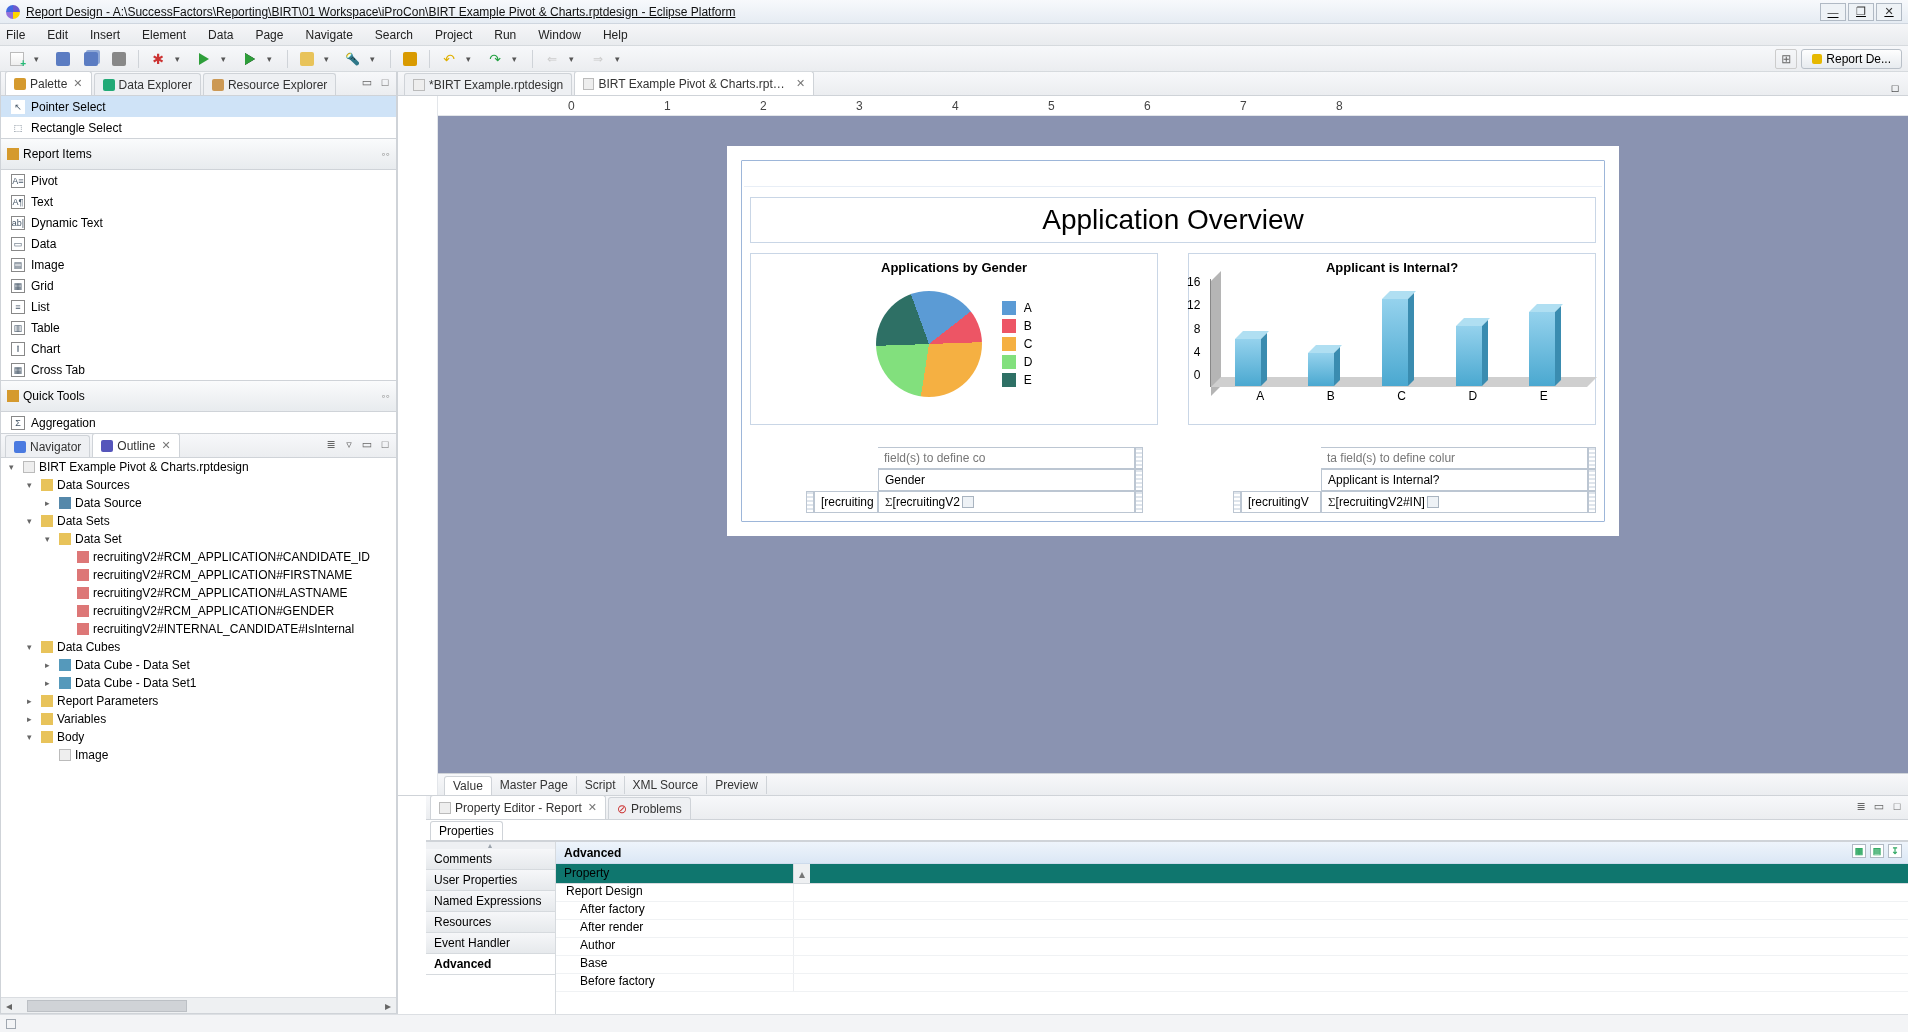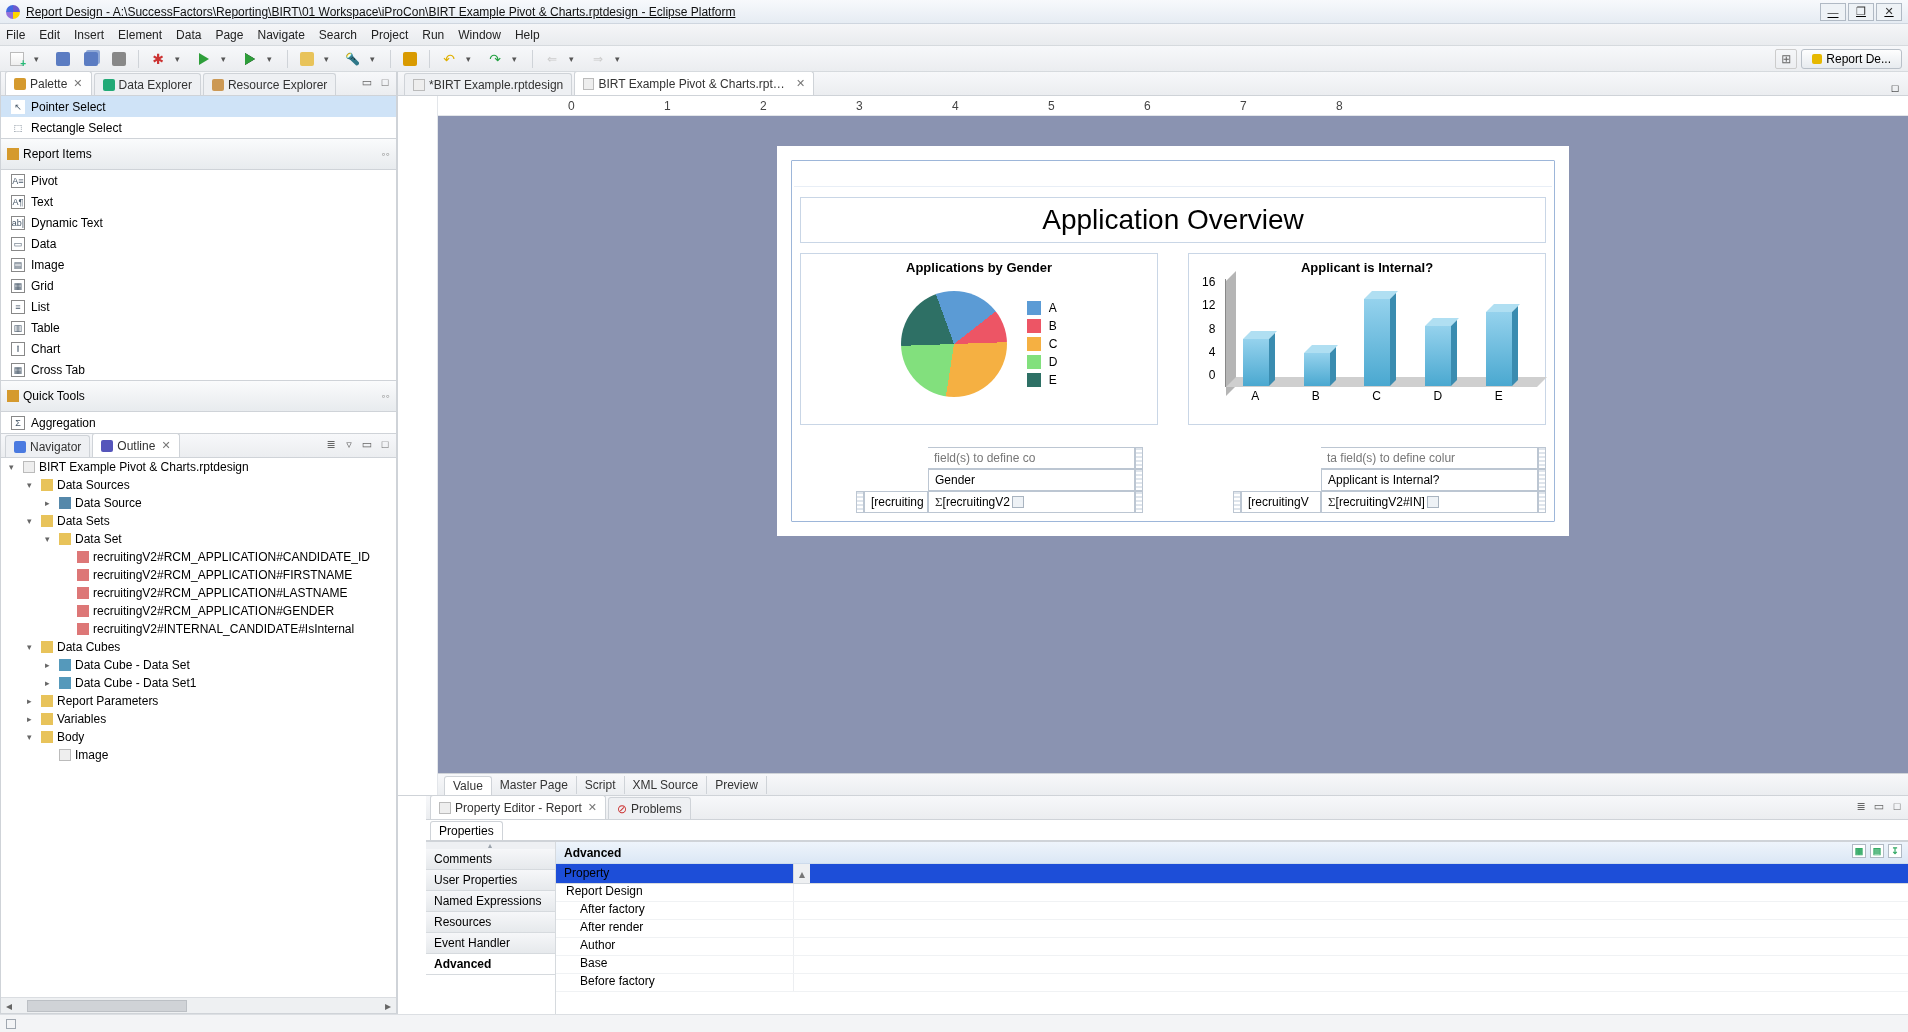--- a/index.html
+++ b/index.html
@@ -7,21 +7,21 @@
 
     
     .title-bar { height:24px; background:linear-gradient(#f7f9fc,#e6ecf3); display:flex; align-items:center; padding:0 6px; border-bottom:1px solid #cfd6df;text-decoration:underline; }
     .title-bar .app-icon{ width:14px; height:14px; border-radius:50%; background:conic-gradient(#6a5acd 0 90deg,#ffd700 90deg 180deg, #9370db 180deg 270deg, #4169e1 270deg 360deg); margin-right:6px;}
     .title-bar .title-text{ color:#111;}
     .title-bar .spacer{ flex:1;}
     .title-bar .win-btns{ display:flex; gap:2px;}
     .title-bar .win-btn{ width:26px; height:18px; border:1px solid #b0b9c4; background:#eef2f6; display:flex; align-items:center; justify-content:center; font-size:11px; color:#333;}
     
     
-    .menu-bar{ height:22px; background:linear-gradient(#f5f6f8,#e9ebee); display:flex; align-items:center; padding:0 6px; border-bottom:1px solid #d6dade; gap:14px;}
+    .menu-bar{ height:22px; background:linear-gradient(#f5f6f8,#e9ebee); display:flex; align-items:center; padding:0 6px; border-bottom:1px solid #d6dade; gap:22px;}
     .menu-bar .menu-item{ color:#222; cursor:default; }
 
     
     .toolbar{ height:26px; background:linear-gradient(#f7f8fa,#ebedf0); border-bottom:1px solid #d6dade; display:flex; align-items:center; padding:0 6px; gap:6px; position:relative;}
     .toolbar .sep{ width:1px; height:18px; background:#cfd3d8; margin:0 2px;}
     .tool-btn{ width:22px; height:20px; display:flex; align-items:center; justify-content:center; border-radius:2px; }
     .drop-only{ width:12px; font-size:9px; color:#555;}
     .ico{ width:14px; height:14px; display:inline-block;}
     .ico-new{ background:linear-gradient(#fff,#eee); border:1px solid #bbb; position:relative;}
     .ico-new::after{content:"+"; color:#2b7; position:absolute; right:-3px; bottom:-4px; font-size:10px; font-weight:bold;}
@@ -98,36 +98,36 @@
 
     
     .editor-area{ flex:1; display:flex; min-height:0; border-bottom:1px solid #cfd3d8;}
     .vruler{ width:40px; background:#fff; border-right:1px solid #e3e6ea; position:relative; }
     .editor-canvas-wrap{ flex:1; display:flex; flex-direction:column; min-width:0;}
     .hruler{ height:20px; background:#fff; border-bottom:1px solid #e3e6ea; position:relative; font-size:10px; color:#444; overflow:hidden;}
     .hruler .mk{ position:absolute; top:3px;}
     .canvas{ flex:1; background:#8a93b1; overflow:auto; position:relative;}
 
     
-    .page{ width:792px; background:#fff; margin:30px auto 60px; padding:14px; }
+    .page{ width:892px; background:#fff; margin:30px auto 60px; padding:14px; }
     .page-inner{ border:1px solid #9db6d9; border-radius:1px; padding:0; }
     .title-cell{ border:1px solid #c9d6e6; margin:10px 8px 6px; text-align:center; font-size:28px; font-family:Arial, sans-serif; font-weight:400; padding:6px 0; }
     .charts-row{ display:flex; gap:30px; padding:4px 8px 8px;}
     .chart-box{ border:1px solid #c9d6e6; flex:1; height:172px; position:relative; padding:6px 8px; background:#fff;}
     .chart-title{ text-align:center; font-weight:bold; font-size:13px; font-family:Arial,sans-serif; margin-bottom:4px;}
 
     
     .pie-wrap{ display:flex; align-items:center; gap:20px; justify-content:center; height:130px;}
     .pie{ width:106px; height:106px; border-radius:50%; }
     .legend{ display:flex; flex-direction:column; gap:4px;}
     .leg-row{ display:flex; align-items:center; gap:8px;}
     .sw{ width:14px; height:14px;}
 
     
-    .bar-area{ position:relative; height:108px; margin:4px 8px 0 28px; border-left:1px solid #888; border-bottom:1px solid #888;}
+    .bar-area{ position:relative; height:108px; margin:4px 8px 0 13px; border-left:1px solid #888; border-bottom:1px solid #888;}
     .ylabels{ position:absolute; left:-24px; top:-4px; height:100%; display:flex; flex-direction:column; justify-content:space-between; font-size:11px; text-align:right;}
     .bars{ position:absolute; left:0; right:0; bottom:0; display:flex; justify-content:space-around; align-items:flex-end; height:100%;}
     .bar3d{ width:26px; position:relative;}
     .bar3d .front{ width:100%; background:linear-gradient(#95d2ed,#4aa8d0); position:absolute; bottom:0;}
     .bar3d .top{ position:absolute; width:100%; height:8px; background:#b0dff2; transform:skewX(-45deg); transform-origin:bottom left;}
     .bar3d .side{ position:absolute; right:-6px; bottom:0; width:6px; background:#3a8cb0; transform:skewY(-45deg); transform-origin:top left;}
     .floor{ position:absolute; left:0; right:-8px; bottom:-1px; height:10px; background:#cfcfcf; transform:skewX(-45deg); transform-origin:bottom left; z-index:0;}
     .wall-l{ position:absolute; left:0; top:-8px; bottom:0; width:10px; background:#b5b5b5; transform:skewY(-45deg); transform-origin:bottom right;}
     .xlabels{ display:flex; justify-content:space-around; font-size:11px; margin:2px 8px 0 28px;}
 
@@ -153,21 +153,21 @@
     .sub-tabs{ height:22px; display:flex; align-items:flex-end; border-bottom:2px solid #cfd3d8; padding-left:4px; position:relative;}
     .sub-tab{ padding:2px 8px; border:1px solid #cfd3d8; border-bottom:none; background:#fff; border-radius:3px 3px 0 0;}
     .cat-list{ width:130px; background:#fff; border-right:1px solid #d6dade;}
     .cat-item{ height:21px; display:flex; align-items:center; padding:0 8px; background:linear-gradient(#f6f7f9,#e6e9ec); border-bottom:1px solid #d6dade;}
     .cat-item.active{ font-weight:bold; background:#fff;}
     .cat-list .cat-drag{ height:7px; background:#eef0f3; display:flex; justify-content:center; align-items:center; color:#9aa2ab; font-size:8px; letter-spacing:1px;}
     .prop-main{ flex:1; display:flex; flex-direction:column;}
     .prop-header{ height:22px; background:linear-gradient(#eef4fb,#dbe7f5); border-bottom:1px solid #cddbec; display:flex; align-items:center; padding:0 8px; font-weight:bold;}
     .prop-tool{ position:absolute; right:6px; top:2px; display:flex; gap:4px;}
     .prop-tool .pt{ width:14px; height:14px; border:1px solid #b0b9c4; background:#fff; font-size:9px; display:flex; align-items:center; justify-content:center; color:#3a6;}
-    .grid-head{ display:flex; border-bottom:1px solid #d6dade; background:#1d4ed8; height:20px;}
+    .grid-head{ display:flex; border-bottom:1px solid #d6dade; background:#0f766e; height:20px;}
     .gcell{ padding:2px 8px; }
     .gcell.p{ width:238px; border-right:1px solid #d6dade;}
     .gcell.v{ flex:1; }
     .grid-body{ flex:1; overflow:auto;}
     .grow{ display:flex; height:18px; border-bottom:1px solid #f0f2f4;}
     .grow .indent{ width:238px; padding-left:24px; border-right:1px solid #eceef1;}
     .grow.root .indent{ padding-left:10px;}
     .prop-main-wrap{ position:relative; flex:1; display:flex;}
 
     ::-webkit-scrollbar{ width:16px; height:16px;}

